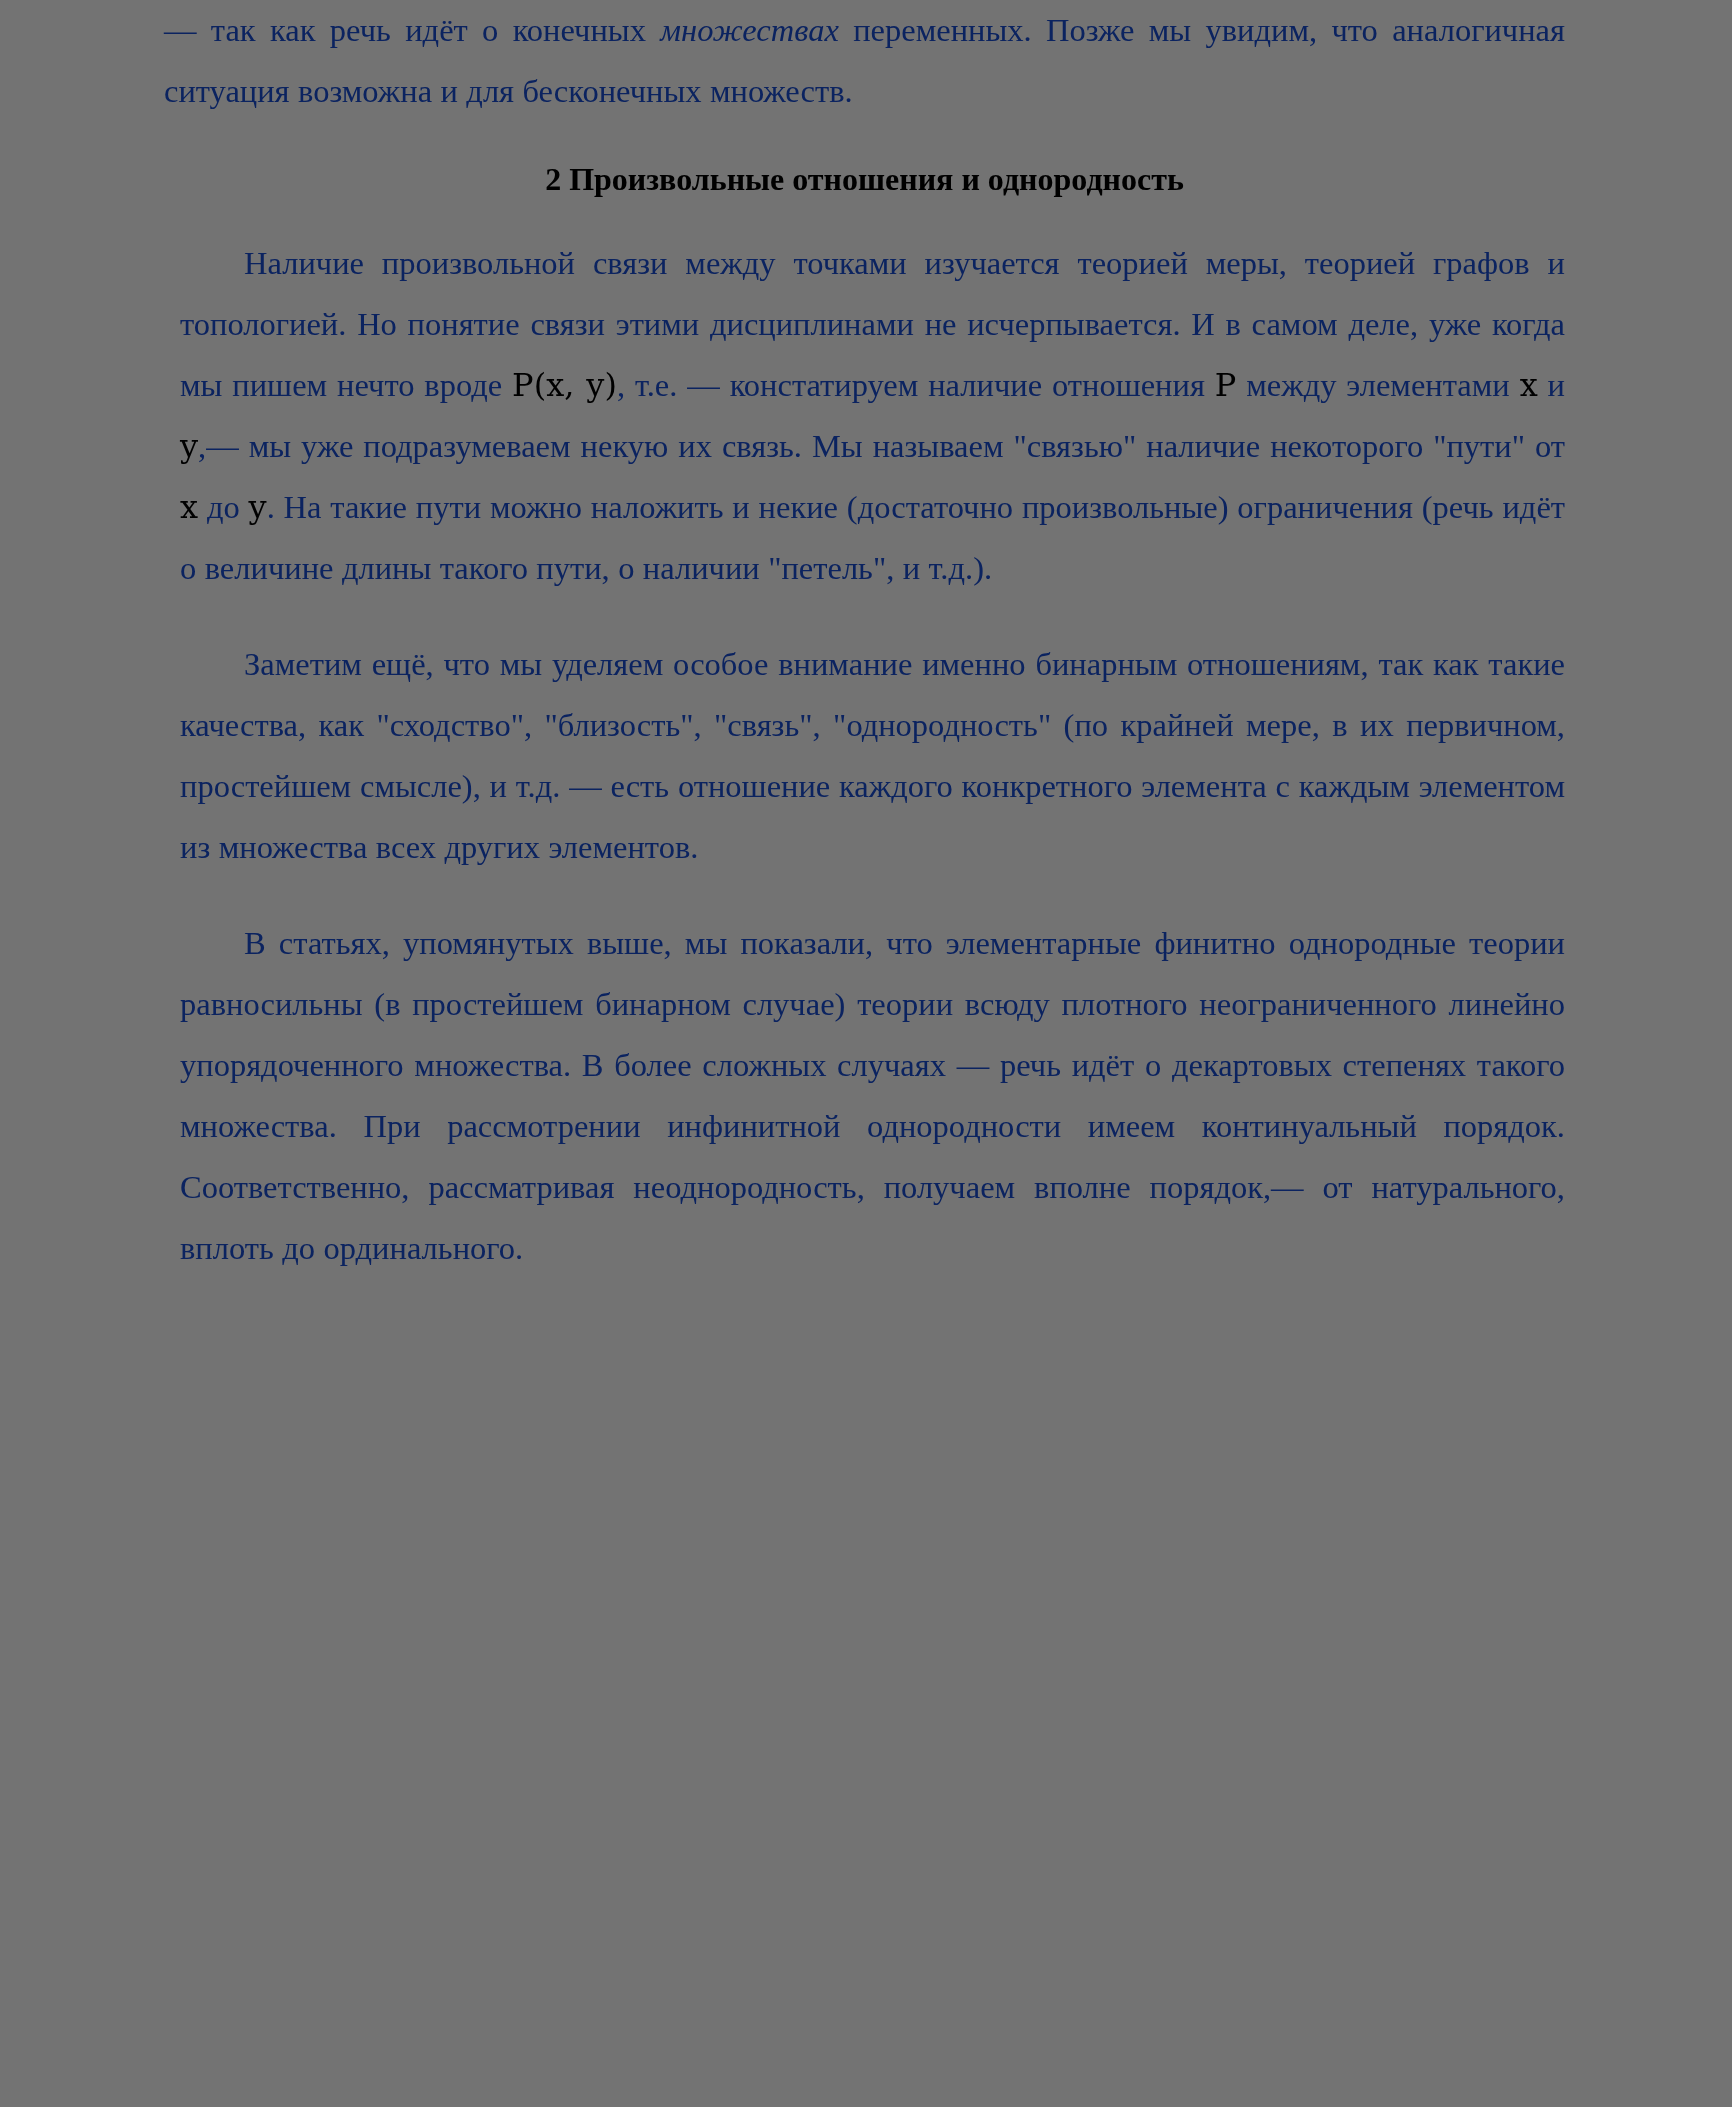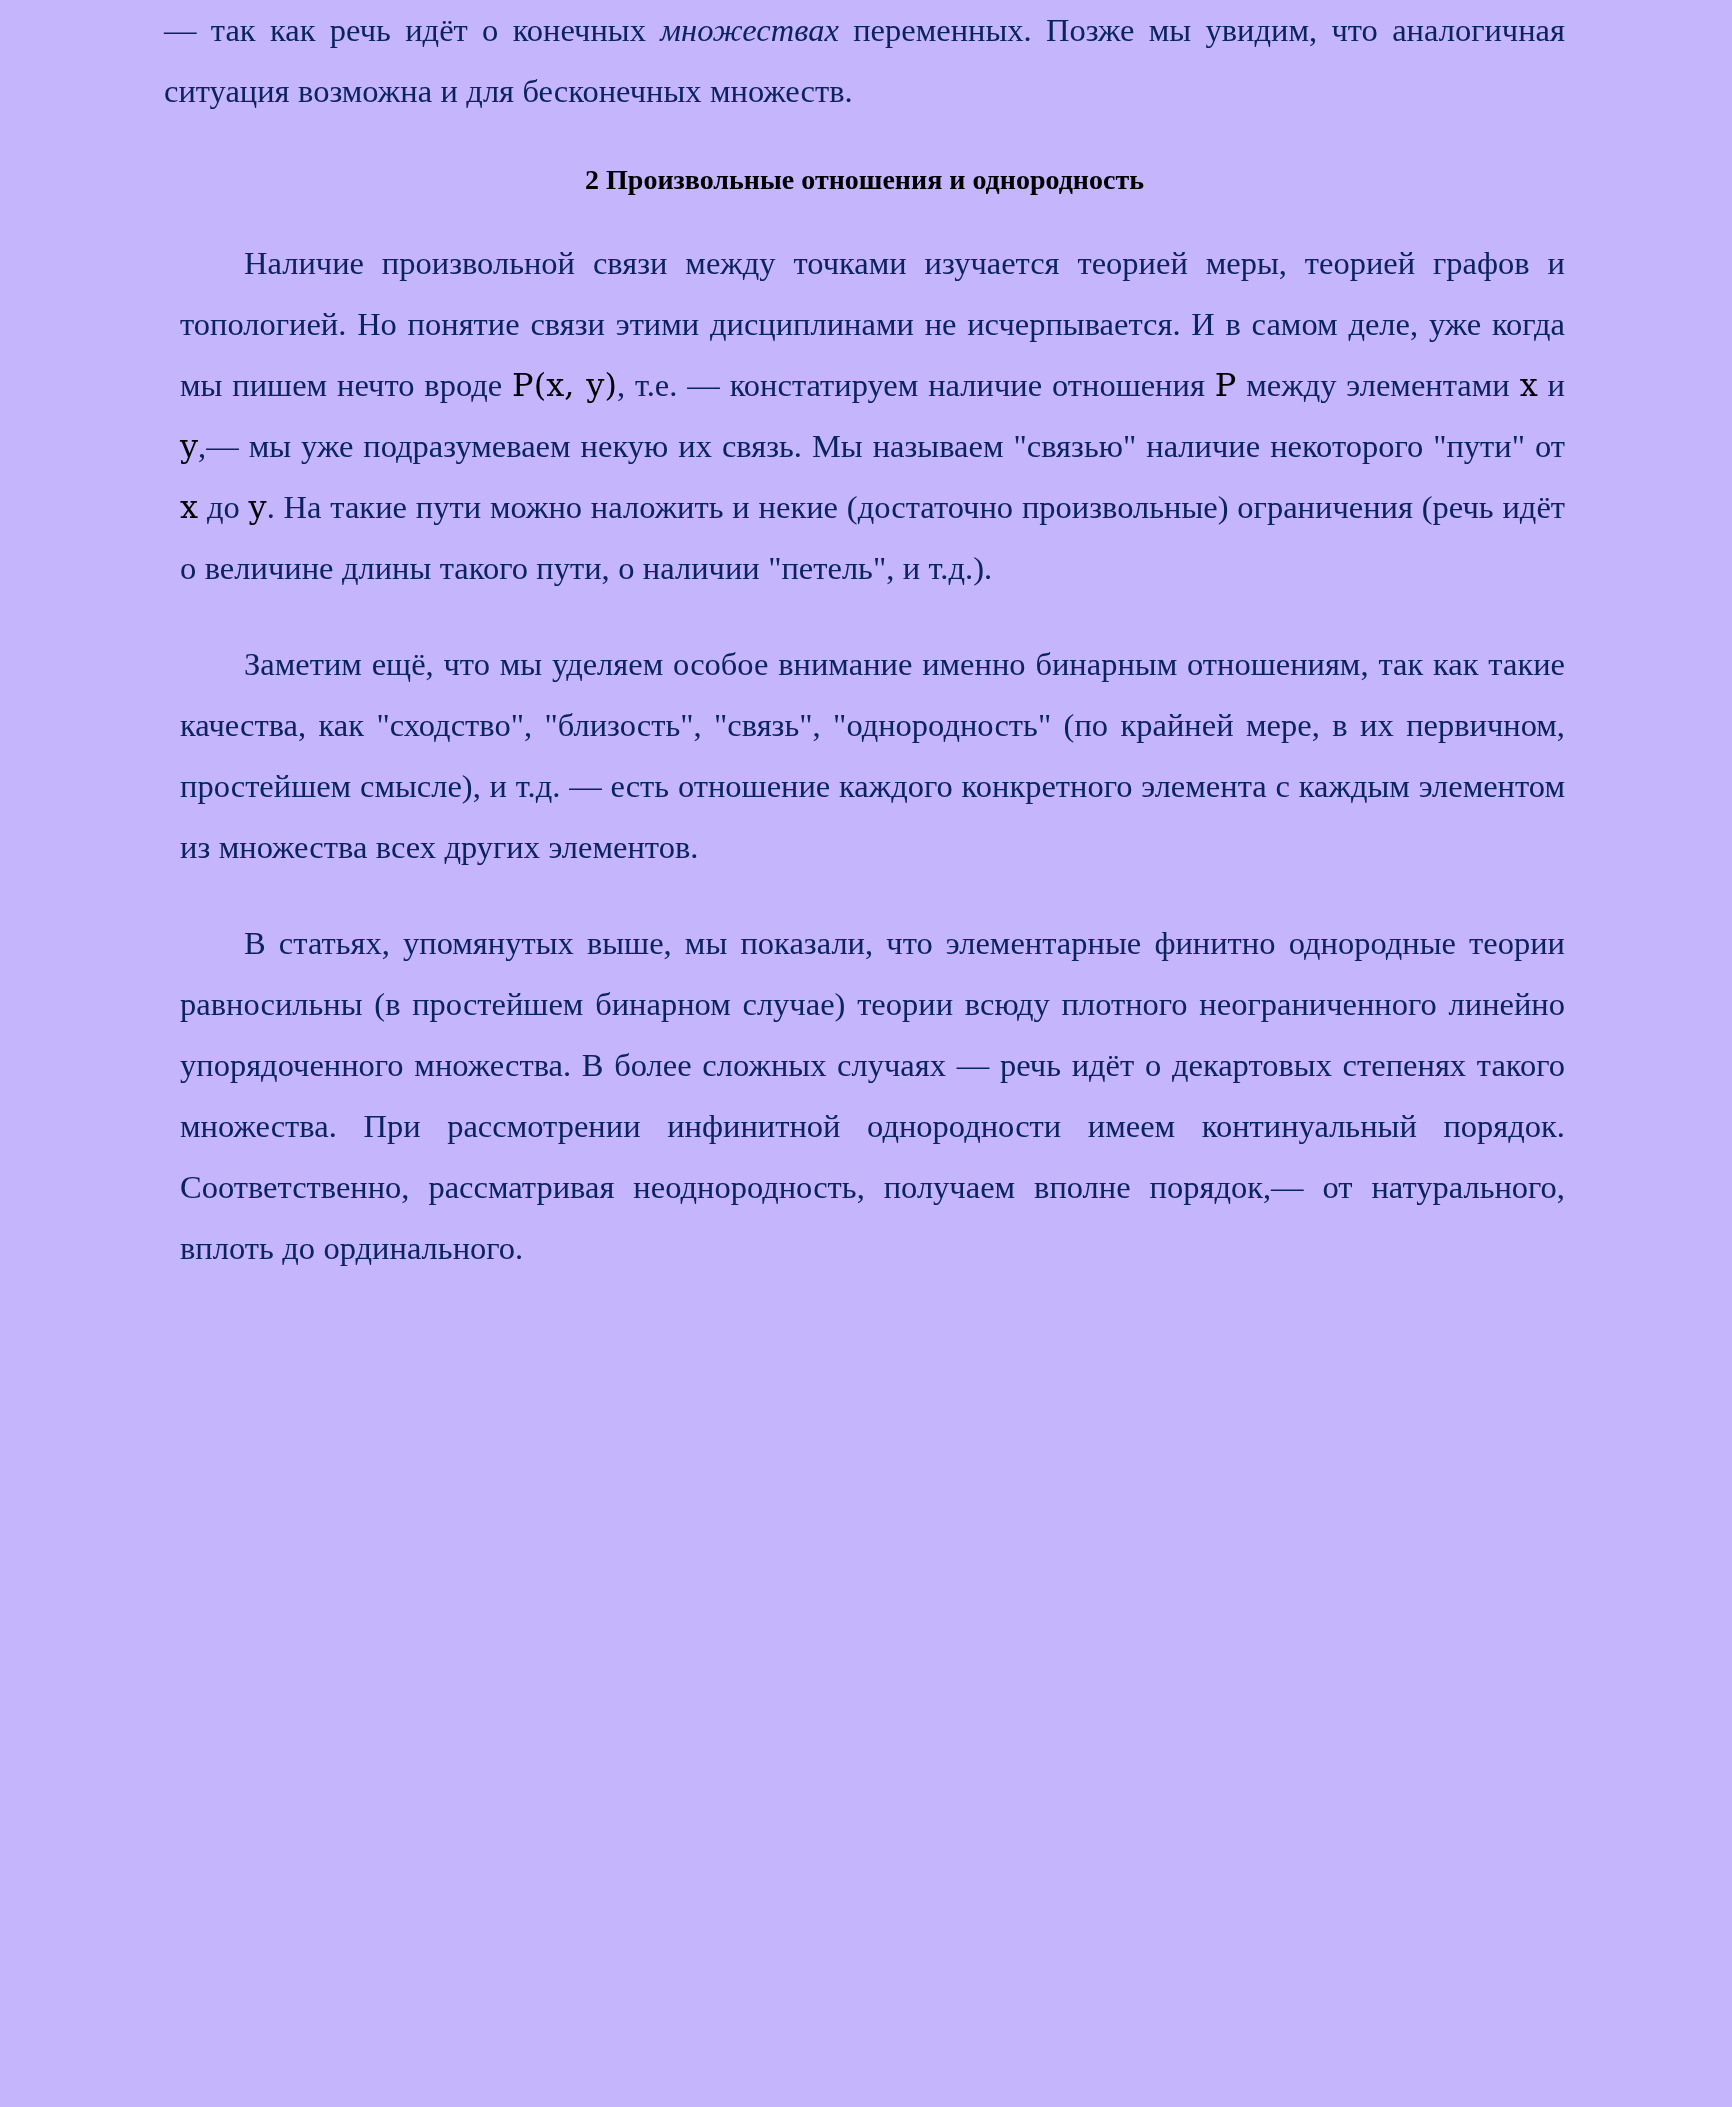--- a/index.html
+++ b/index.html
@@ -11,21 +11,21 @@
     width: 1733px;
     height: 2108px;
     font-family: "Liberation Serif", "DejaVu Serif", serif;
     -webkit-font-smoothing: antialiased;
   }
 
   .page {
     position: relative;
     width: 1733px;
     height: 2108px;
-    background: #c4b5fd;
+    background: #737373;
     box-sizing: border-box;
     padding: 0 168px 0 164px;
     overflow: hidden;
   }
 
   .doc-body {
     padding-top: 0;
   }
 
   
@@ -48,21 +48,21 @@
 
   .para.continued {
     text-indent: 0;
   }
   .para-gap-md { height: 35px; }
 
   
   .section-heading {
     color: #000000;
     font-family: "Liberation Serif", "DejaVu Serif", serif;
-    font-size: 28px;
+    font-size: 32px;
     font-weight: bold;
     line-height: 43px;
     text-align: center;
     margin: 0;
     text-indent: 0;
   }
 
   .heading-block {
     padding-top: 36px;
     padding-bottom: 32px;

